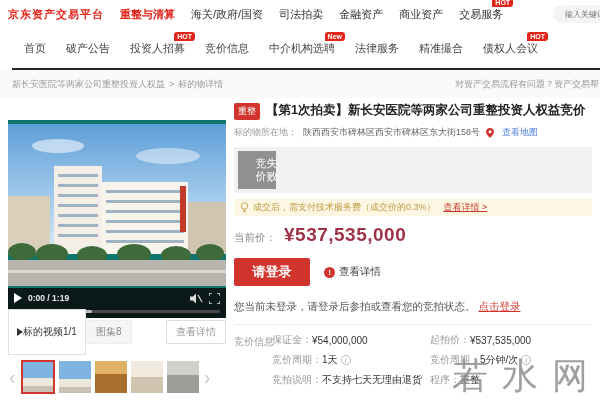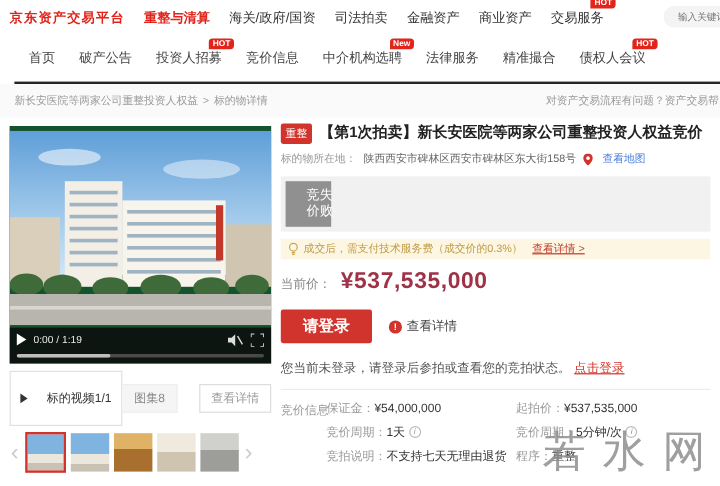--- a/index.html
+++ b/index.html
@@ -19,32 +19,32 @@
   .hdr2 { position:absolute; left:0; top:28px; width:600px; height:42px; display:flex; align-items:center; padding-left:12px; border-bottom:2px solid #252525;margin-left:12px; }
   .hdr2 .nav { display:flex; gap:20px; align-items:center; }
   .hdr2 .nav-item { position:relative; font-size:11px; color:#444; white-space:nowrap; cursor:pointer; }
   .hdr2 .right-link { position:absolute; left:588px; font-size:11px; color:#444; white-space:nowrap; }
 
   
   .crumb { position:absolute; left:0; top:70px; width:600px; height:28px; background:#fafafa; display:flex; align-items:center; padding:0 12px; font-size:9px; color:#999; }
   .crumb .help { position:absolute; left:455px; white-space:nowrap; color:#999; }
 
   
-  .video { position:absolute; left:8px; top:105px; width:218px; height:198px; background:#14532d; overflow:hidden; }
+  .video { position:absolute; left:8px; top:120px; width:218px; height:198px; background:#0f766e; overflow:hidden;font-weight:bold; }
   .video svg.scene { position:absolute; left:0; top:4px; width:218px; height:162px; }
   .vctrl { position:absolute; left:0; bottom:0; width:218px; height:30px; background:rgba(10,10,10,.85); }
   .vrow { display:flex; align-items:center; height:18px; padding:2px 6px 0 6px; gap:6px; }
   .play-tri { width:0; height:0; border-left:8px solid #fff; border-top:5px solid transparent; border-bottom:5px solid transparent; cursor:pointer; }
   .vtime { color:#eee; font-size:8.5px; white-space:nowrap; }
   .vspace { flex:1; }
   .vbar { position:absolute; left:6px; right:6px; bottom:5px; height:3px; background:#4a4a4a; border-radius:2px; cursor:pointer; }
   .vbar .buf { position:absolute; left:0; top:0; height:3px; width:38%; background:#bdbdbd; border-radius:2px; }
 
   .media-tabs { position:absolute; left:8px; top:320px; width:218px; height:24px; display:flex; align-items:center; }
-  .tab-video { display:flex; align-items:center; gap:16px; background:#fff; border:1px solid #e0e0e0; font-size:10px; color:#333; padding:15px 8px; cursor:pointer; white-space:nowrap; }
+  .tab-video { display:flex; align-items:center; gap:0; background:#fff; border:1px solid #e0e0e0; font-size:10px; color:#333; padding:15px 8px; cursor:pointer; white-space:nowrap; }
   .tab-tri { width:0; height:0; border-left:6px solid #333; border-top:4px solid transparent; border-bottom:4px solid transparent; }
   .tab-gallery { font-size:10px; color:#888; padding:4px 10px; background:#f5f5f5; border:1px solid #eee; border-left:none; cursor:pointer; white-space:nowrap; }
   .detail-btn { margin-left:auto; font-size:10px; color:#999; border:1px solid #ddd; background:#fff; padding:4px 9px; cursor:pointer; white-space:nowrap;text-align:center; }
 
   .thumbs { position:absolute; left:8px; top:356px; width:218px; height:42px; display:flex; align-items:center; gap:4px; }
   .chev { color:#ccc; font-size:20px; line-height:20px; cursor:pointer; padding:0 1px; user-select:none; }
   .thumb { width:32px; height:32px; cursor:pointer; flex:0 0 auto; }
   .thumb.sel { width:34px; height:34px; border:2px solid #d0342c; }
   .t1,.t2 { background:linear-gradient(180deg,#7fb3e0 0 55%,#ece7dc 55% 80%,#c9c2b4 80%); }
   .t3 { background:linear-gradient(180deg,#e0b266 0 40%,#a96f2e 40% 100%); }

